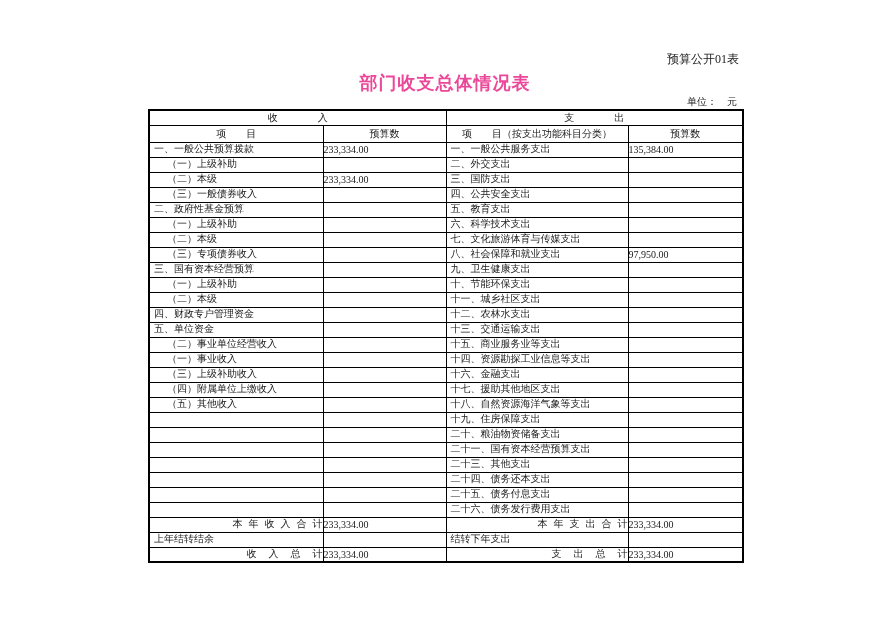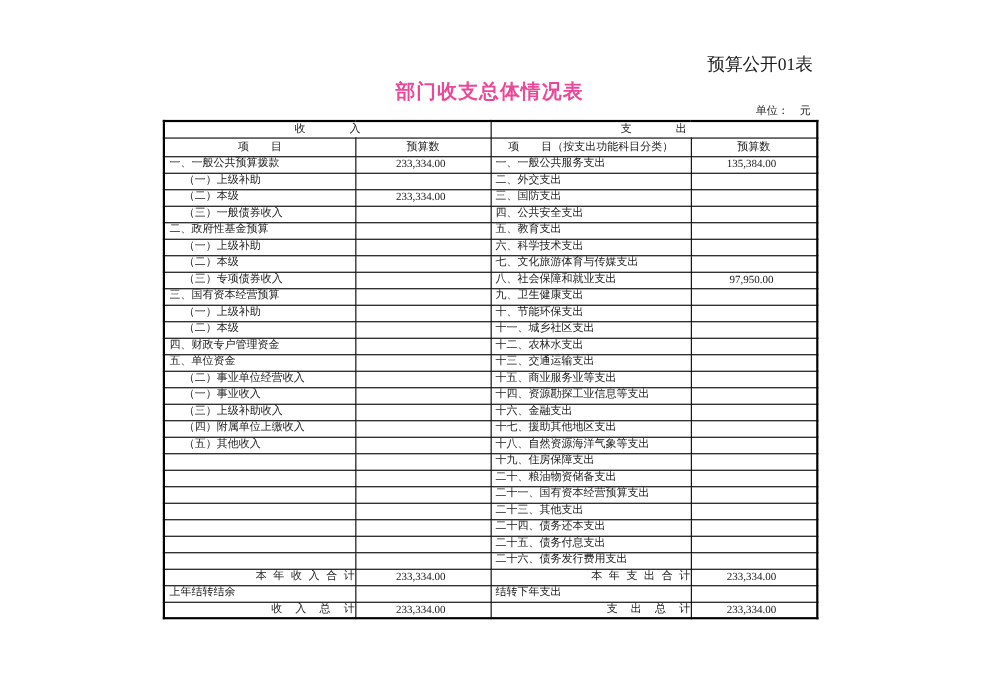--- a/index.html
+++ b/index.html
@@ -9,21 +9,21 @@
     font-family: "Liberation Serif", "DejaVu Serif", serif;
     color: #1a1a1a;
     overflow: hidden;
   }
   .page { position: relative; width: 892px; height: 632px; background: #fff; }
   .inner { position: absolute; left: 148px; top: 0; width: 594px; }
 
   .doc-label {
     margin-top: 53px;
     text-align: right;
-    font-size: 16px;
+    font-size: 12px;
     line-height: 13px;
     padding-right: 3px;
   }
   .title {
     margin-top: 7px;
     text-align: center;
     font-family: "Liberation Sans", "DejaVu Sans", sans-serif;
     font-weight: bold;
     font-size: 18px;
     line-height: 21px;
@@ -58,21 +58,21 @@
     vertical-align: middle;
     overflow: hidden;
   }
   tr.section-header th { height: 15px; text-align: center; }
   tr.column-header th { height: 17px; text-align: center; white-space: pre; }
 
   .budget-table tbody td { height: 15px; }
   td.label { white-space: pre; text-align: left; padding-left: 4px; font-family: Liberation Mono, monospace; }
   td.label.sub { padding-left: 17px; }
   td.label.center { text-align: right; padding-left: 0; }
-  td.amount { text-align: center; padding-right: 4px; margin-top: 12px; }
+  td.amount { text-align: left; padding-right: 4px; margin-top: 12px; }
 </style>
 </head>
 <body>
 
 <div class="page">
   <div class="inner">
     <div class="doc-label">预算公开01表</div>
     <div class="title">部门收支总体情况表</div>
     <div class="unit-label">单位：　元</div>
 

